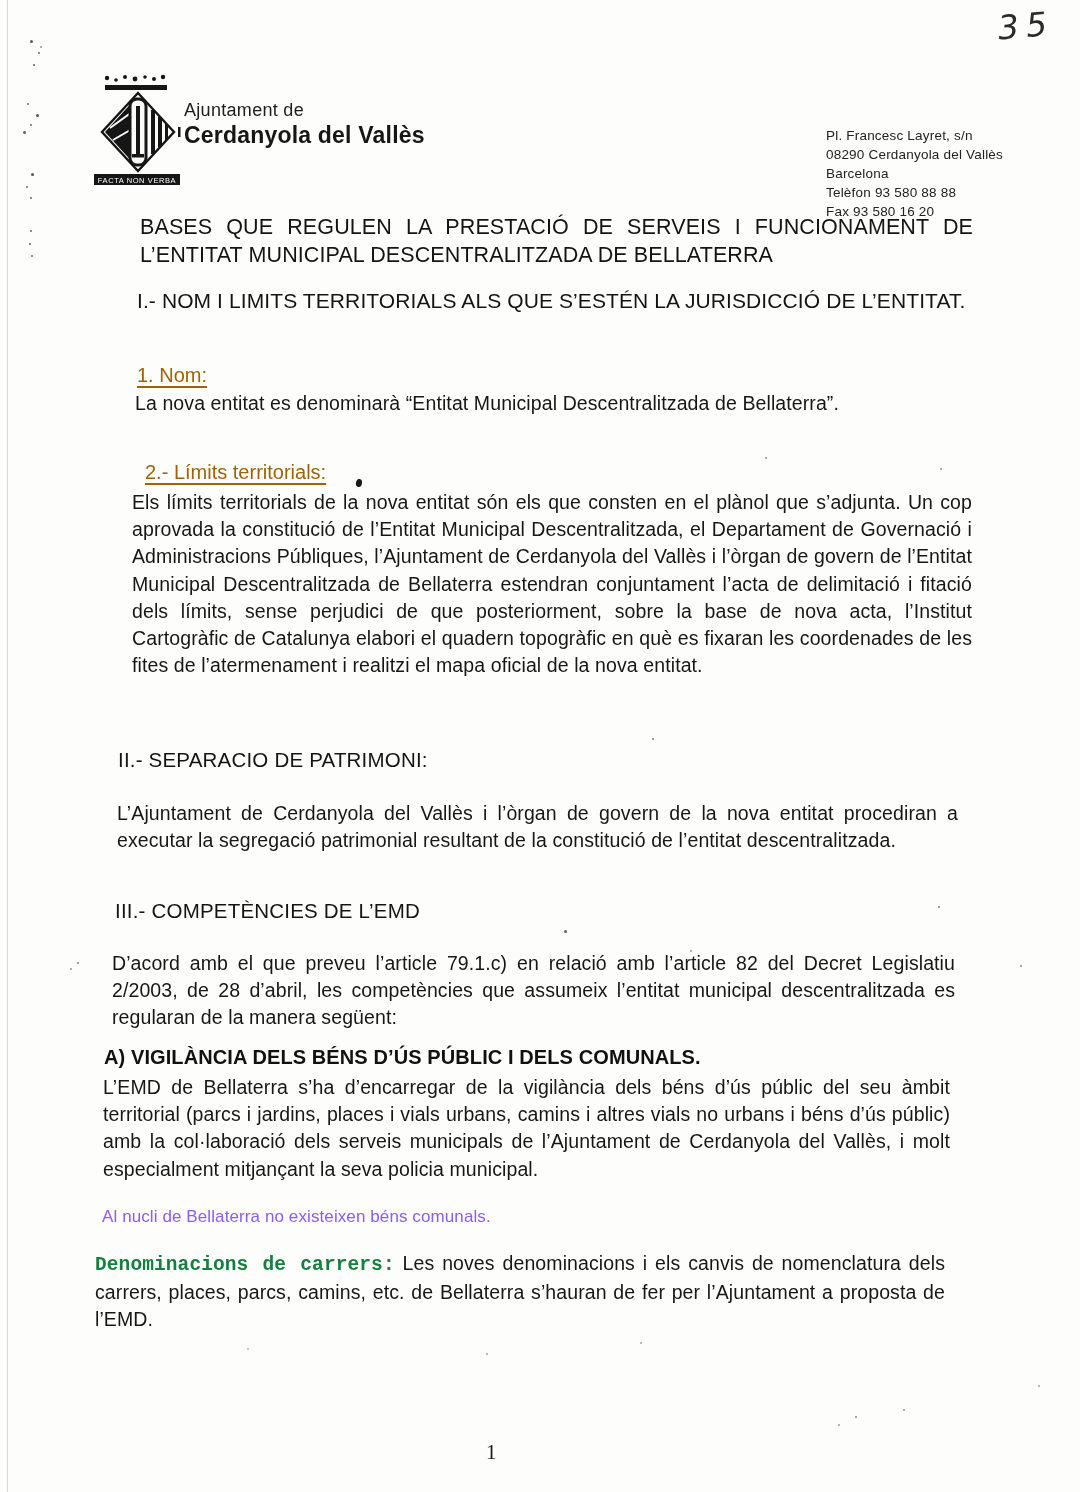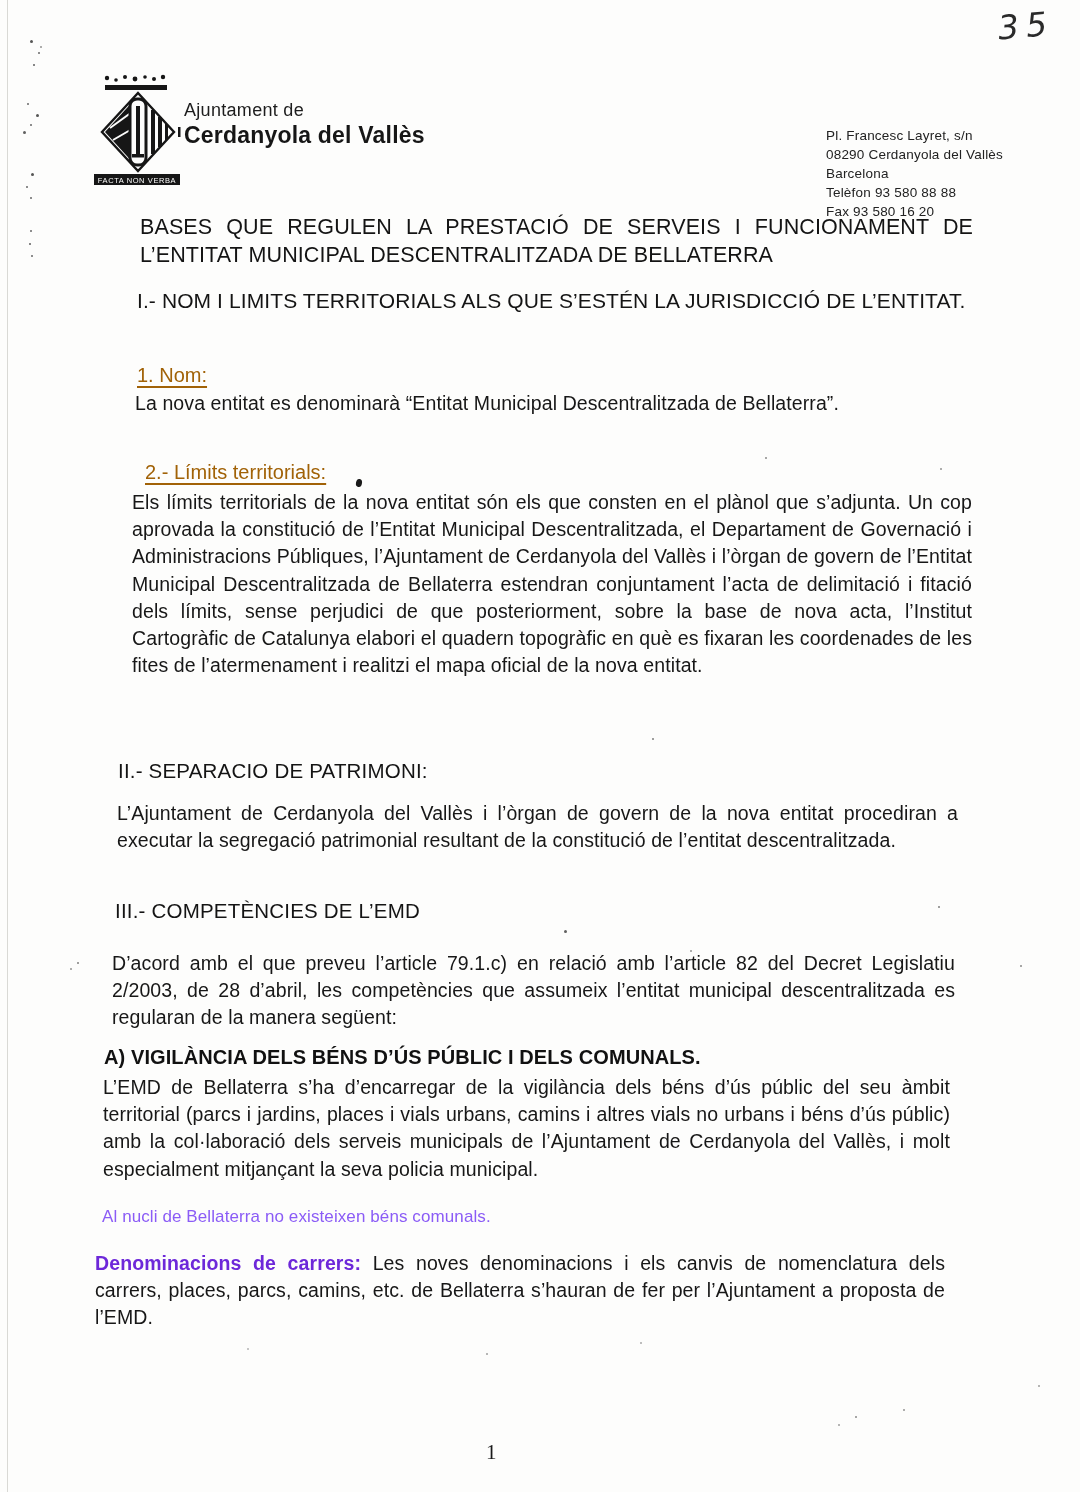--- a/index.html
+++ b/index.html
@@ -42,21 +42,21 @@
     text-decoration:underline;text-underline-offset:4px;
     text-decoration-thickness:1.5px;
   }
   .h-bold{font-size:20px;font-weight:bold;color:#111;letter-spacing:0.1px;}
   .body-par{
     font-size:19.5px;line-height:27.2px;
     text-align:justify;text-justify:inter-word;
     color:#171717;margin:0;letter-spacing:0.1px;
   }
   .body-line{font-size:17px;line-height:27.2px;color:#8b5cf6;letter-spacing:0.1px;}
-  .lead-bold{font-weight:bold;color:#6d28d9;}
+  .lead-bold{font-weight:bold;color:#15803d;font-family:Liberation Mono, monospace;}
   .page-num{font-family:"Liberation Serif", serif;font-size:21px;color:#1a1a1a;}
   .ink-mark{
     width:6px;height:8px;background:#1a1a1a;border-radius:45% 55% 50% 50%;
     transform:rotate(12deg);
   }
   .speck{position:absolute;background:#2b2b2b;border-radius:50%;}
   svg text{font-family:"Liberation Sans", sans-serif;}
 </style>
 </head>
 <body>
@@ -114,21 +114,21 @@
 
   <div class="abs h-sub" style="left:137px;top:364px;">1. Nom:</div>
 
   <p class="abs body-par" style="left:135px;top:390px;width:837px;">La nova entitat es denominarà “Entitat Municipal Descentralitzada de Bellaterra”.</p>
 
   <div class="abs h-sub" style="left:133px;top:461px;margin-left:12px;">2.- Límits territorials:</div>
   <div class="abs ink-mark" style="left:356px;top:479px;"></div>
 
   <p class="abs body-par" style="left:132px;top:489px;width:840px;">Els límits territorials de la nova entitat són els que consten en el plànol que s’adjunta. Un cop aprovada la constitució de l’Entitat Municipal Descentralitzada, el Departament de Governació i Administracions Públiques, l’Ajuntament de Cerdanyola del Vallès i l’òrgan de govern de l’Entitat Municipal Descentralitzada de Bellaterra estendran conjuntament l’acta de delimitació i fitació dels límits, sense perjudici de que posteriorment, sobre la base de nova acta, l’Institut Cartogràfic de Catalunya elabori el quadern topogràfic en què es fixaran les coordenades de les fites de l’atermenament i realitzi el mapa oficial de la nova entitat.</p>
 
-  <div class="abs h-section" style="left:118px;top:748px;margin-top:11px;">II.- SEPARACIO DE PATRIMONI:</div>
+  <div class="abs h-section" style="left:118px;top:748px;">II.- SEPARACIO DE PATRIMONI:</div>
 
   <p class="abs body-par" style="left:117px;top:800px;width:841px;">L’Ajuntament de Cerdanyola del Vallès i l’òrgan de govern de la nova entitat procediran a executar la segregació patrimonial resultant de la constitució de l’entitat descentralitzada.</p>
 
   <div class="abs h-section" style="left:115px;top:899px;">III.- COMPETÈNCIES DE L’EMD</div>
 
   <p class="abs body-par" style="left:112px;top:950px;width:843px;">D’acord amb el que preveu l’article 79.1.c) en relació amb l’article 82 del Decret Legislatiu 2/2003, de 28 d’abril, les competències que assumeix l’entitat municipal descentralitzada es regularan de la manera següent:</p>
 
   <div class="abs h-bold" style="left:104px;top:1046px;">A) VIGILÀNCIA DELS BÉNS D’ÚS PÚBLIC I DELS COMUNALS.</div>
 
   <p class="abs body-par" style="left:103px;top:1074px;width:847px;">L’EMD de Bellaterra s’ha d’encarregar de la vigilància dels béns d’ús públic del seu àmbit territorial (parcs i jardins, places i vials urbans, camins i altres vials no urbans i béns d’ús públic) amb la col·laboració dels serveis municipals de l’Ajuntament de Cerdanyola del Vallès, i molt especialment mitjançant la seva policia municipal.</p>

